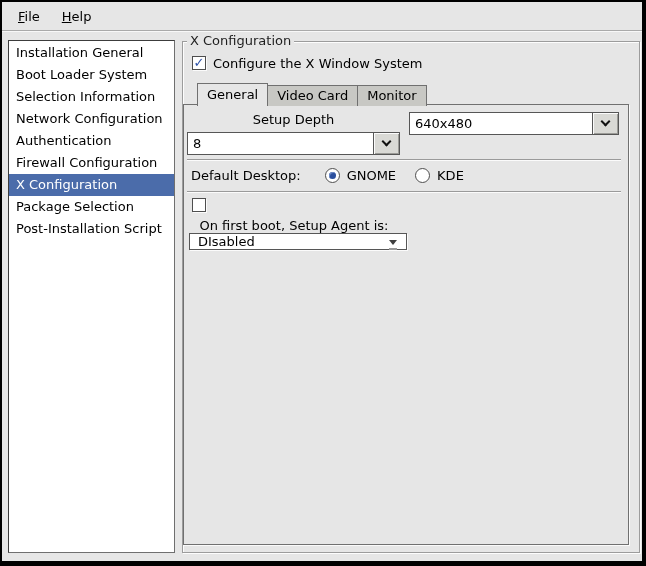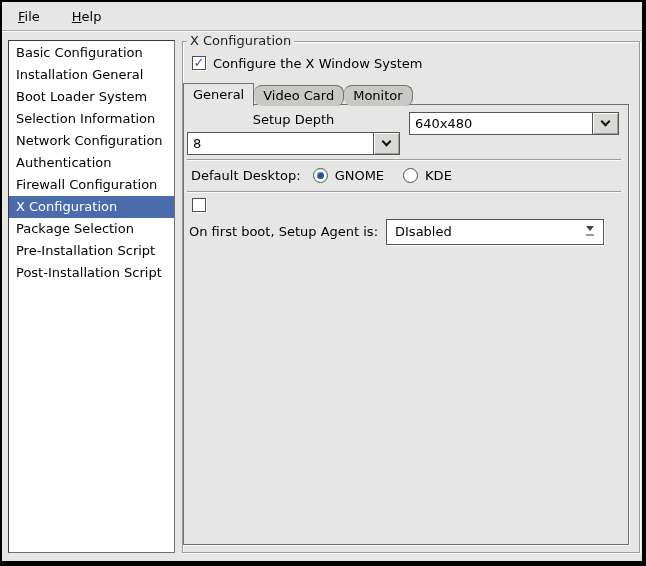--- a/index.html
+++ b/index.html
@@ -4,21 +4,21 @@
 <style>
   * { margin:0; padding:0; box-sizing:border-box; }
   html,body { background:#fff; }
   body { font-family:"DejaVu Sans","Liberation Sans",sans-serif; font-size:13px; color:#000; }
 
   .window-outer { position:relative; width:646px; height:566px; background:#000; }
   .window { position:absolute; left:2px; top:2px; width:640px; height:559px; background:#e6e6e6; overflow:hidden; }
 
   
   .menubar { position:absolute; left:0; top:0; width:100%; height:29px;
-             display:flex; align-items:center; padding-left:6px; gap:12px;
+             display:flex; align-items:center; padding-left:6px; gap:2px;
              background:#e6e6e6; border-bottom:1px solid #aaa; box-shadow:0 1px 0 #f8f8f8; }
   .menu-item { padding:4px 10px; cursor:default; }
   .menu-item .mn { text-decoration:underline; }
 
   
   .sidebar { position:absolute; left:6px; top:38px; width:167px; height:513px;
              background:#fff; border:1px solid #3c3c3c; border-right-color:#6f6f6f; border-bottom-color:#6f6f6f;
              padding-top:1px; overflow:hidden; }
   .list-item { height:22px; line-height:22px; padding-left:7px; white-space:nowrap; cursor:default; }
   .list-item.selected { background:#4b6caa; color:#fff; }
@@ -29,24 +29,24 @@
   .frame-title { position:absolute; left:4px; top:-9px; padding:0 3px; background:#e6e6e6; color:#1f1f1f; }
 
   
   .check-row { position:absolute; display:flex; align-items:center; gap:7px; height:16px; }
   .checkbox { width:14px; height:14px; background:#fff; border:1px solid #4e4e4e;
               box-shadow:1px 1px 0 #fbfbfb; display:flex; align-items:center; justify-content:center; }
   .checkbox .check { color:#2d52a8; font-weight:bold; font-size:13px; line-height:12px; }
   .row-configure { left:9px; top:13px; }
 
   
-  .tabs { position:absolute; left:0; top:41px; display:flex; align-items:flex-end; height:23px; z-index:3; }
+  .tabs { position:absolute; left:14px; top:41px; display:flex; align-items:flex-end; height:23px; z-index:3; }
   .tab { padding:0 9px; line-height:20px; height:21px; background:#c8c8c4;
          border:1px solid #707070; border-bottom:none; margin-right:0; cursor:default; }
-  .tab + .tab { border-left:none;border-radius:8px; }
+  .tab + .tab { border-left:none; }
   .tab.active { background:#e6e6e6; height:23px; line-height:22px; border:1px solid #707070; border-bottom:none;
                 position:relative; z-index:4; }
 
   
   .notebook { position:absolute; left:0px; top:62px; width:446px; height:441px;
               border:1px solid #707070; box-shadow:1px 1px 0 #fafafa; background:#e6e6e6; z-index:2; }
 
   .combo-col { position:absolute; top:7px; }
   .col-depth { left:3px; width:213px; }
   .col-res   { left:225px; width:210px; }
@@ -58,29 +58,29 @@
                 box-shadow:inset 1px 1px 0 #fbfbfb, inset -1px -1px 0 #9b9b97;
                 display:flex; align-items:center; justify-content:center; }
   .chev { width:7px; height:7px; border-right:2px solid #111; border-bottom:2px solid #111;
           transform:rotate(45deg); margin-top:-4px; }
 
   .hsep { position:absolute; left:3px; width:434px; height:2px;
           border-top:1px solid #9a9a9a; border-bottom:1px solid #fbfbfb; }
   .sep1 { top:54px; } .sep2 { top:86px; }
 
   .desktop-row { position:absolute; left:7px; top:59px; height:22px; display:flex; align-items:center; }
-  .desktop-row .lbl { margin-right:12px;text-align:center; }
+  .desktop-row .lbl { margin-right:24px;text-align:center; }
   .radio-group { display:flex; gap:7px; margin-right:19px; }
   .radio { width:15px; height:15px; border-radius:50%; background:#fff; border:1px solid #4e4e4e;
            display:flex; align-items:center; justify-content:center; }
   .radio .dot { width:7px; height:7px; border-radius:50%; background:#2b4f9e; box-shadow:inset 1px 1px 0 #6e8cc8; }
 
   .row-startx { left:8px; top:92px; }
 
-  .setup-row { position:absolute; left:5px; top:113px; height:27px; display:flex; align-items:center; }
+  .setup-row { position:absolute; left:5px; top:113px; height:27px; display:flex; align-items:center;flex-direction:column; }
   .setup-row .lbl { margin-right:8px; }
   .optionmenu { width:218px; height:26px; background:#fff; border:1px solid #565656;
                 box-shadow:1px 1px 0 #fbfbfb; display:flex; align-items:center; position:relative; }
   .optionmenu .value { padding-left:8px; }
   .om-arrow { position:absolute; right:9px; top:6px; display:flex; flex-direction:column; align-items:center; }
   .om-arrow .tri { width:0; height:0; border-left:4px solid transparent; border-right:4px solid transparent;
                    border-top:5px solid #3f3f3f; }
   .om-arrow .bar { width:8px; height:2px; background:#9a9a9a; margin-top:3px; }
 </style>
 </head>
@@ -88,30 +88,28 @@
 
 <div class="window-outer">
   <div class="window">
 
     <div class="menubar">
       <div class="menu-item"><span class="mn">F</span><span>ile</span></div>
       <div class="menu-item"><span class="mn">H</span><span>elp</span></div>
     </div>
 
     <div class="sidebar">
-      <div class="list-item">Basic Configuration</div>
       <div class="list-item">Installation General</div>
       <div class="list-item">Boot Loader System</div>
       <div class="list-item">Selection Information</div>
       <div class="list-item">Network Configuration</div>
       <div class="list-item">Authentication</div>
       <div class="list-item">Firewall Configuration</div>
       <div class="list-item selected">X Configuration</div>
       <div class="list-item">Package Selection</div>
-      <div class="list-item">Pre-Installation Script</div>
       <div class="list-item">Post-Installation Script</div>
     </div>
 
     <div class="frame">
       <div class="frame-title">X Configuration</div>
 
       <div class="check-row row-configure">
         <div class="checkbox">
           <span class="check">✓</span>
         </div>

